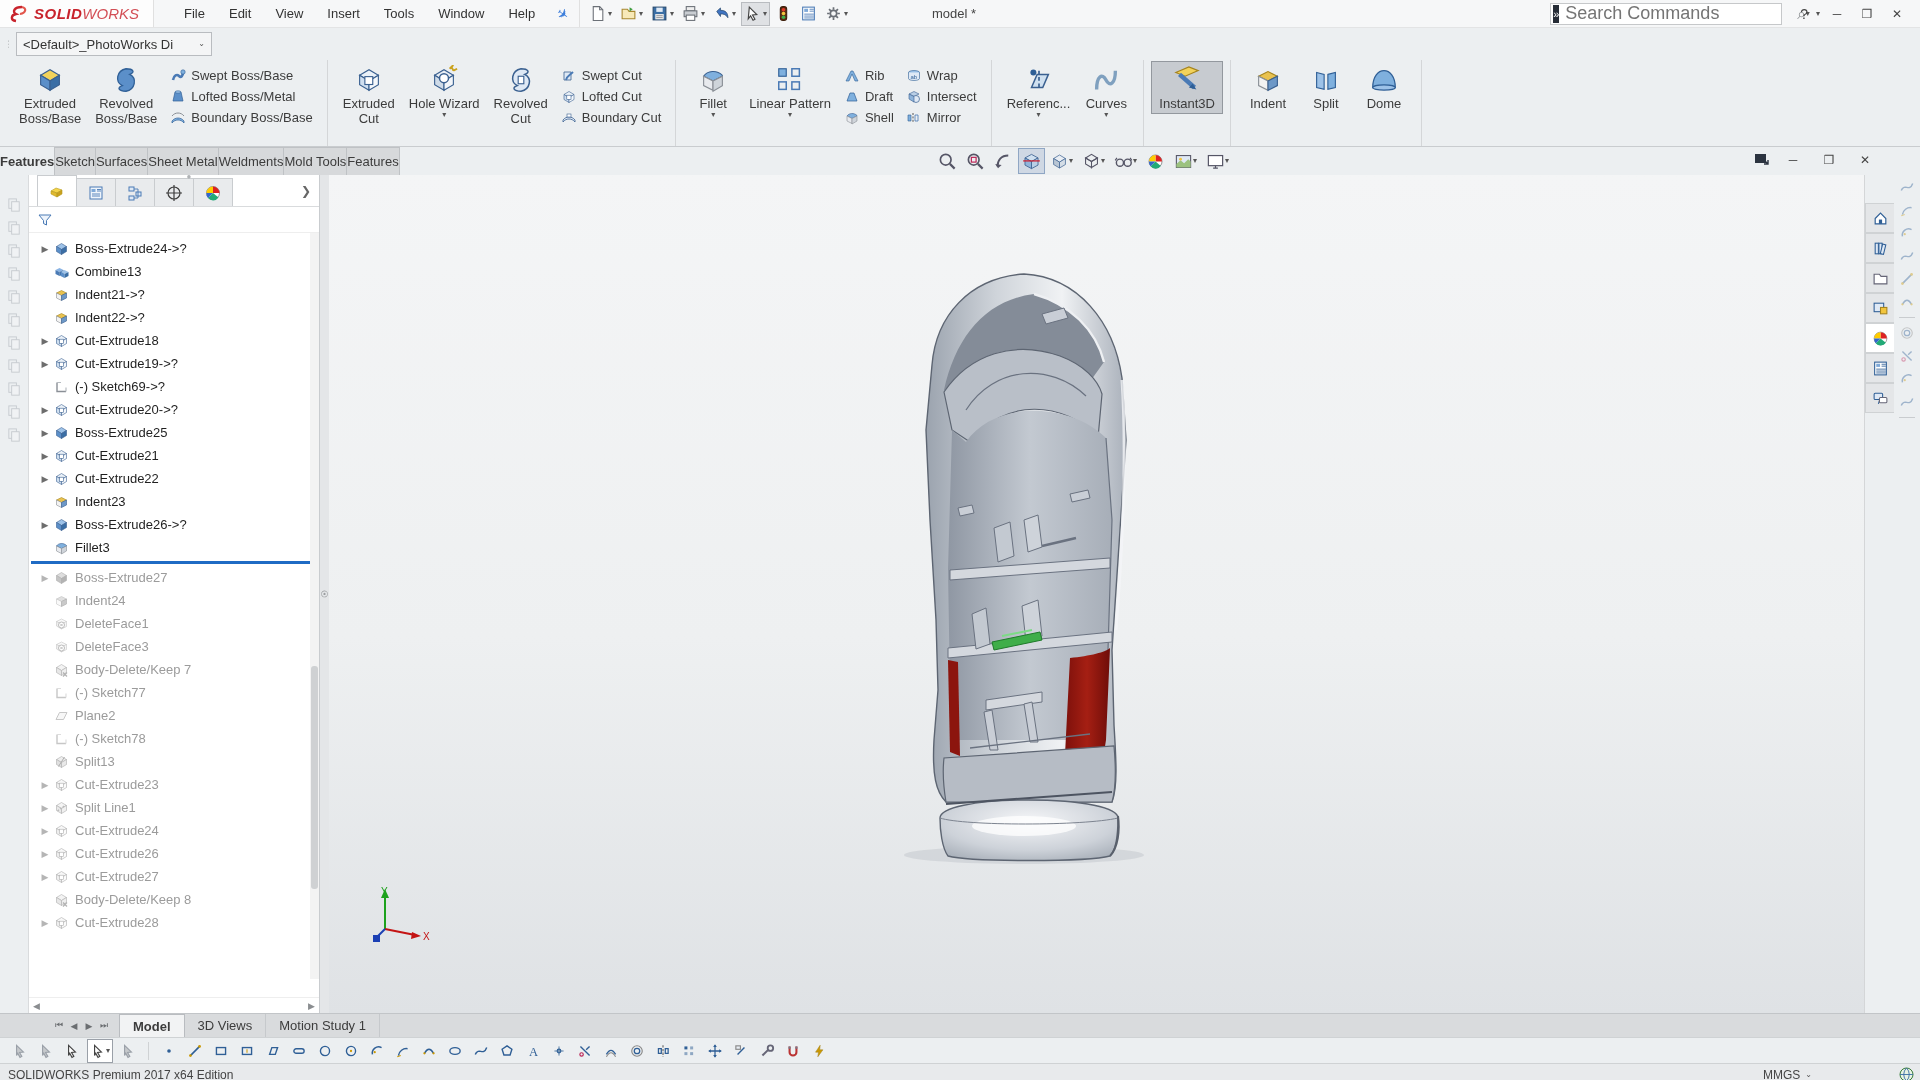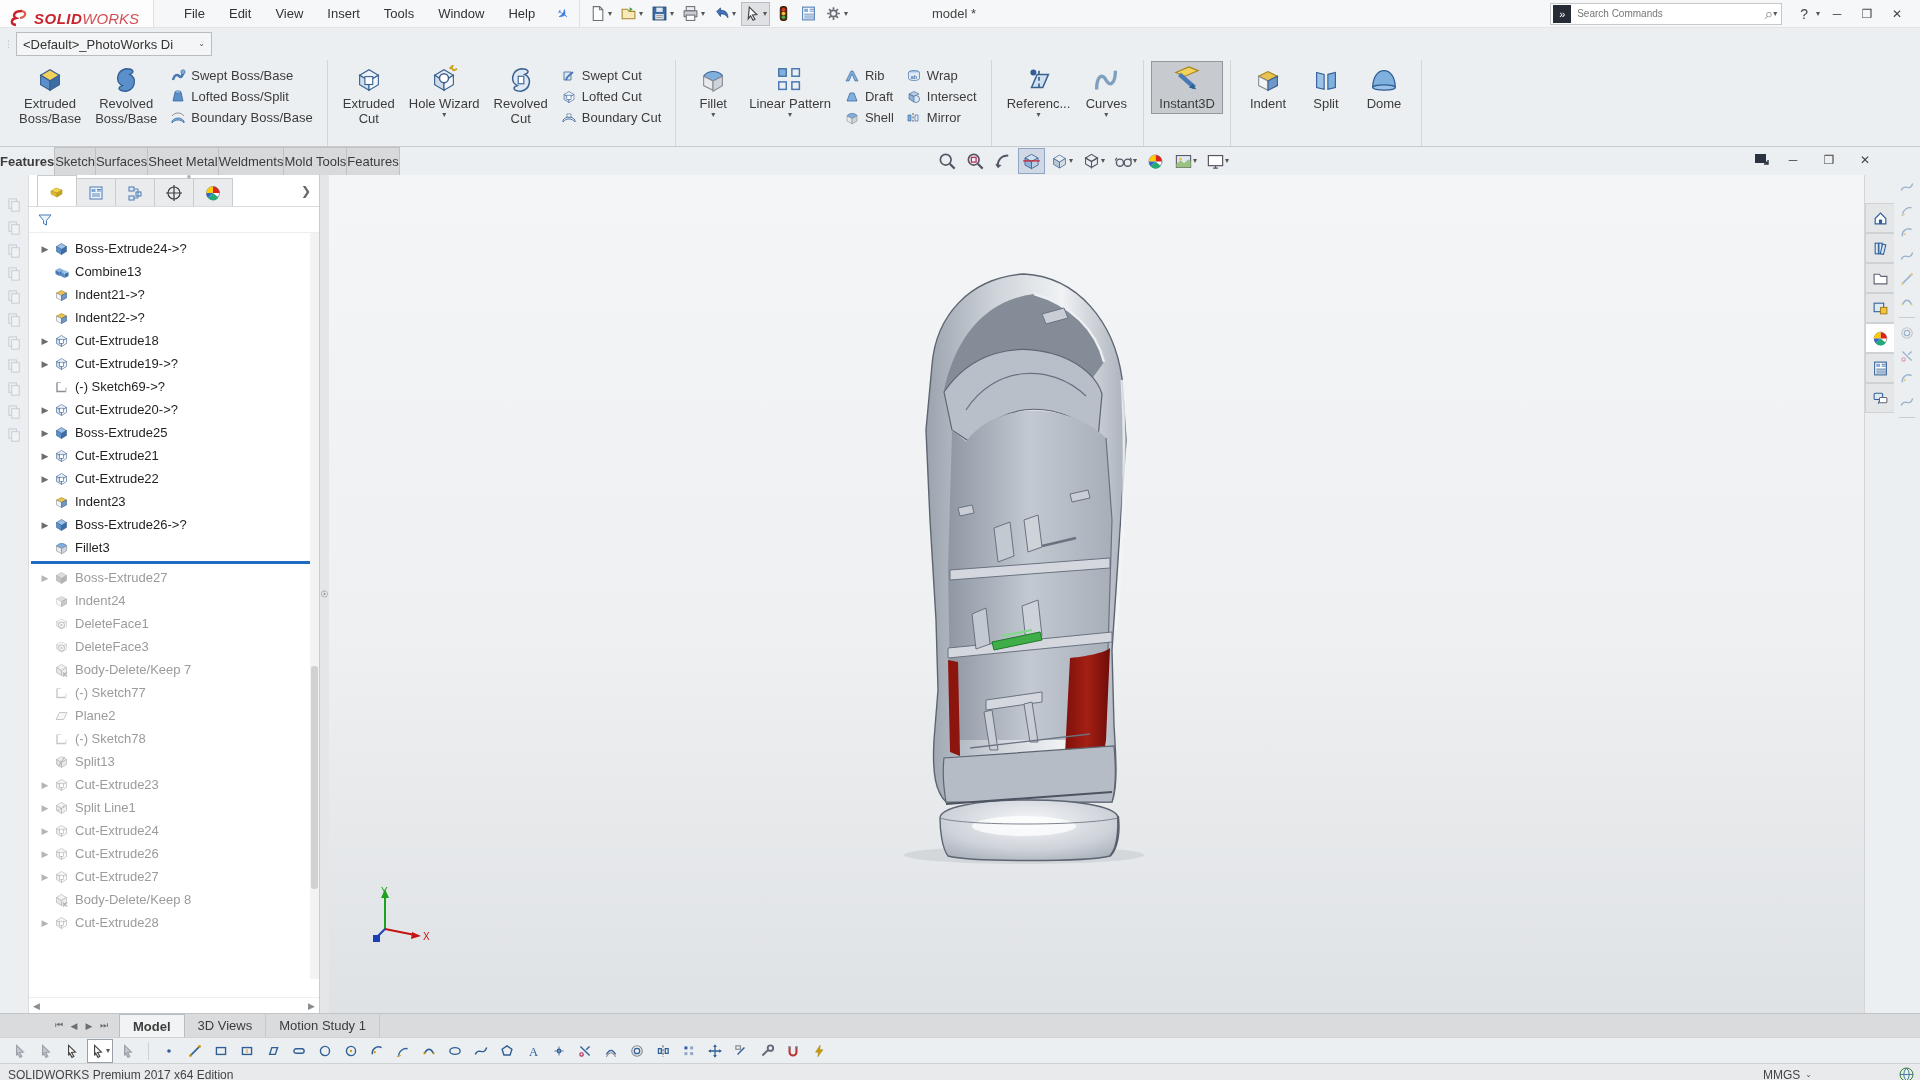--- a/index.html
+++ b/index.html
@@ -3,34 +3,34 @@
 <meta charset="utf-8">
 <style>
   * { margin:0; padding:0; box-sizing:border-box; }
   html,body { width:1920px; height:1080px; overflow:hidden; }
   body { font-family:"Liberation Sans", sans-serif; font-size:13px; color:#333; background:#eceff1; }
   svg { display:block; }
   .caret { font-size:8px; color:#555; line-height:8px; }
 
   
   #titlebar { height:28px; background:#f6f7f8; display:flex; align-items:center; border-bottom:1px solid #e3e4e5; position:relative; }
-  #logo { display:flex; align-items:flex-end; gap:4px; padding:0 14px 0 8px; height:100%; background:#fdfdfd; border-right:1px solid #e0e0e0; }
+  #logo { display:flex; align-items:center; gap:4px; padding:0 14px 0 8px; height:100%; background:#fdfdfd; border-right:1px solid #e0e0e0; }
   #logo .lg-solid { color:#c8232c; font-weight:bold; font-style:italic; letter-spacing:.5px; font-size:15px; }
   #logo .lg-works { color:#c8232c; font-style:italic; font-weight:normal; opacity:.8; font-size:15px; }
   #menubar { display:flex; height:100%; margin-left:18px; }
   .menu-item { padding:0 12px; display:flex; align-items:center; height:100%; cursor:default; }
   #pin-icon { color:#3d7edb; margin:0 10px; font-size:14px; transform:rotate(35deg); }
   #qat { display:flex; align-items:center; height:100%; border-left:1px solid #e0e0e0; padding-left:6px; gap:2px; }
   .qat-btn { display:flex; align-items:center; height:24px; padding:0 2px; border:1px solid transparent; }
   .qat-btn.boxed { background:#dfe1e4; border:1px solid #b9bcc0; }
   .qat-btn .caret { margin-left:2px; }
   #doc-title { position:absolute; left:0; right:12px; text-align:center; color:#444; pointer-events:none; }
   #search-box { margin-left:auto; display:flex; align-items:center; border:1px solid #c6c8ca; background:#fff; height:22px; width:232px; padding:0 4px 0 2px; }
   #search-flag { width:18px; height:18px; background:#262c36; color:#fff; font-size:11px; display:flex; align-items:center; justify-content:center; margin-right:6px; }
-  #search-input { border:none; outline:none; flex:1; font-size:10px; color:#888; background:transparent; font-family:"Liberation Sans",sans-serif; }
+  #search-input { border:none; outline:none; flex:1; font-size:18px; color:#888; background:transparent; font-family:"Liberation Sans",sans-serif; }
   #search-mag { color:#8a8d90; font-size:15px; }
   #win-controls { display:flex; align-items:center; gap:4px; padding:0 10px 0 14px; }
   #help-btn { font-size:14px; color:#444; padding:0 4px; }
   .winbtn { width:26px; height:20px; display:flex; align-items:center; justify-content:center; color:#444; font-size:12px; }
 
   
   #ribbon-wrap { background:#eceff1; border-bottom:1px solid #c9cccf; }
   #config-row { height:32px; display:flex; align-items:center; padding-left:4px; }
   #drag-dots { color:#b7babd; font-size:9px; letter-spacing:1px; width:10px; line-height:4px; margin-right:2px; }
   #config-dropdown { border:1px solid #b9bcc0; background:#f4f5f6; height:24px; width:196px; display:flex; align-items:center; padding:0 6px; font-size:13px; color:#333; justify-content:space-between; }
@@ -253,21 +253,21 @@
               </span>
               <span>Swept Boss/Base</span>
             </div>
             <div class="srow">
               <span>
                 <svg width="16" height="16" viewBox="0 0 16 16">
                   <path d="M5 3h6l2 9H3z" fill="#5b8fc9" stroke="#2f5f96" stroke-width=".7"></path>
                   <ellipse cx="8" cy="3" rx="3" ry="1.2" fill="#9dc2e8" stroke="#2f5f96" stroke-width=".6"></ellipse>
                 </svg>
               </span>
-              <span>Lofted Boss/Split</span>
+              <span>Lofted Boss/Metal</span>
             </div>
             <div class="srow">
               <span>
                 <svg width="16" height="16" viewBox="0 0 16 16">
                   <path d="M2 11 C5 7 11 7 14 11 L14 13 C11 9 5 9 2 13z" fill="#7fb0de" stroke="#2f5f96" stroke-width=".7"></path>
                   <path d="M2 6 C5 2 11 2 14 6" fill="none" stroke="#8a8f96" stroke-width="1"></path>
                 </svg>
               </span>
               <span>Boundary Boss/Base</span>
             </div>

